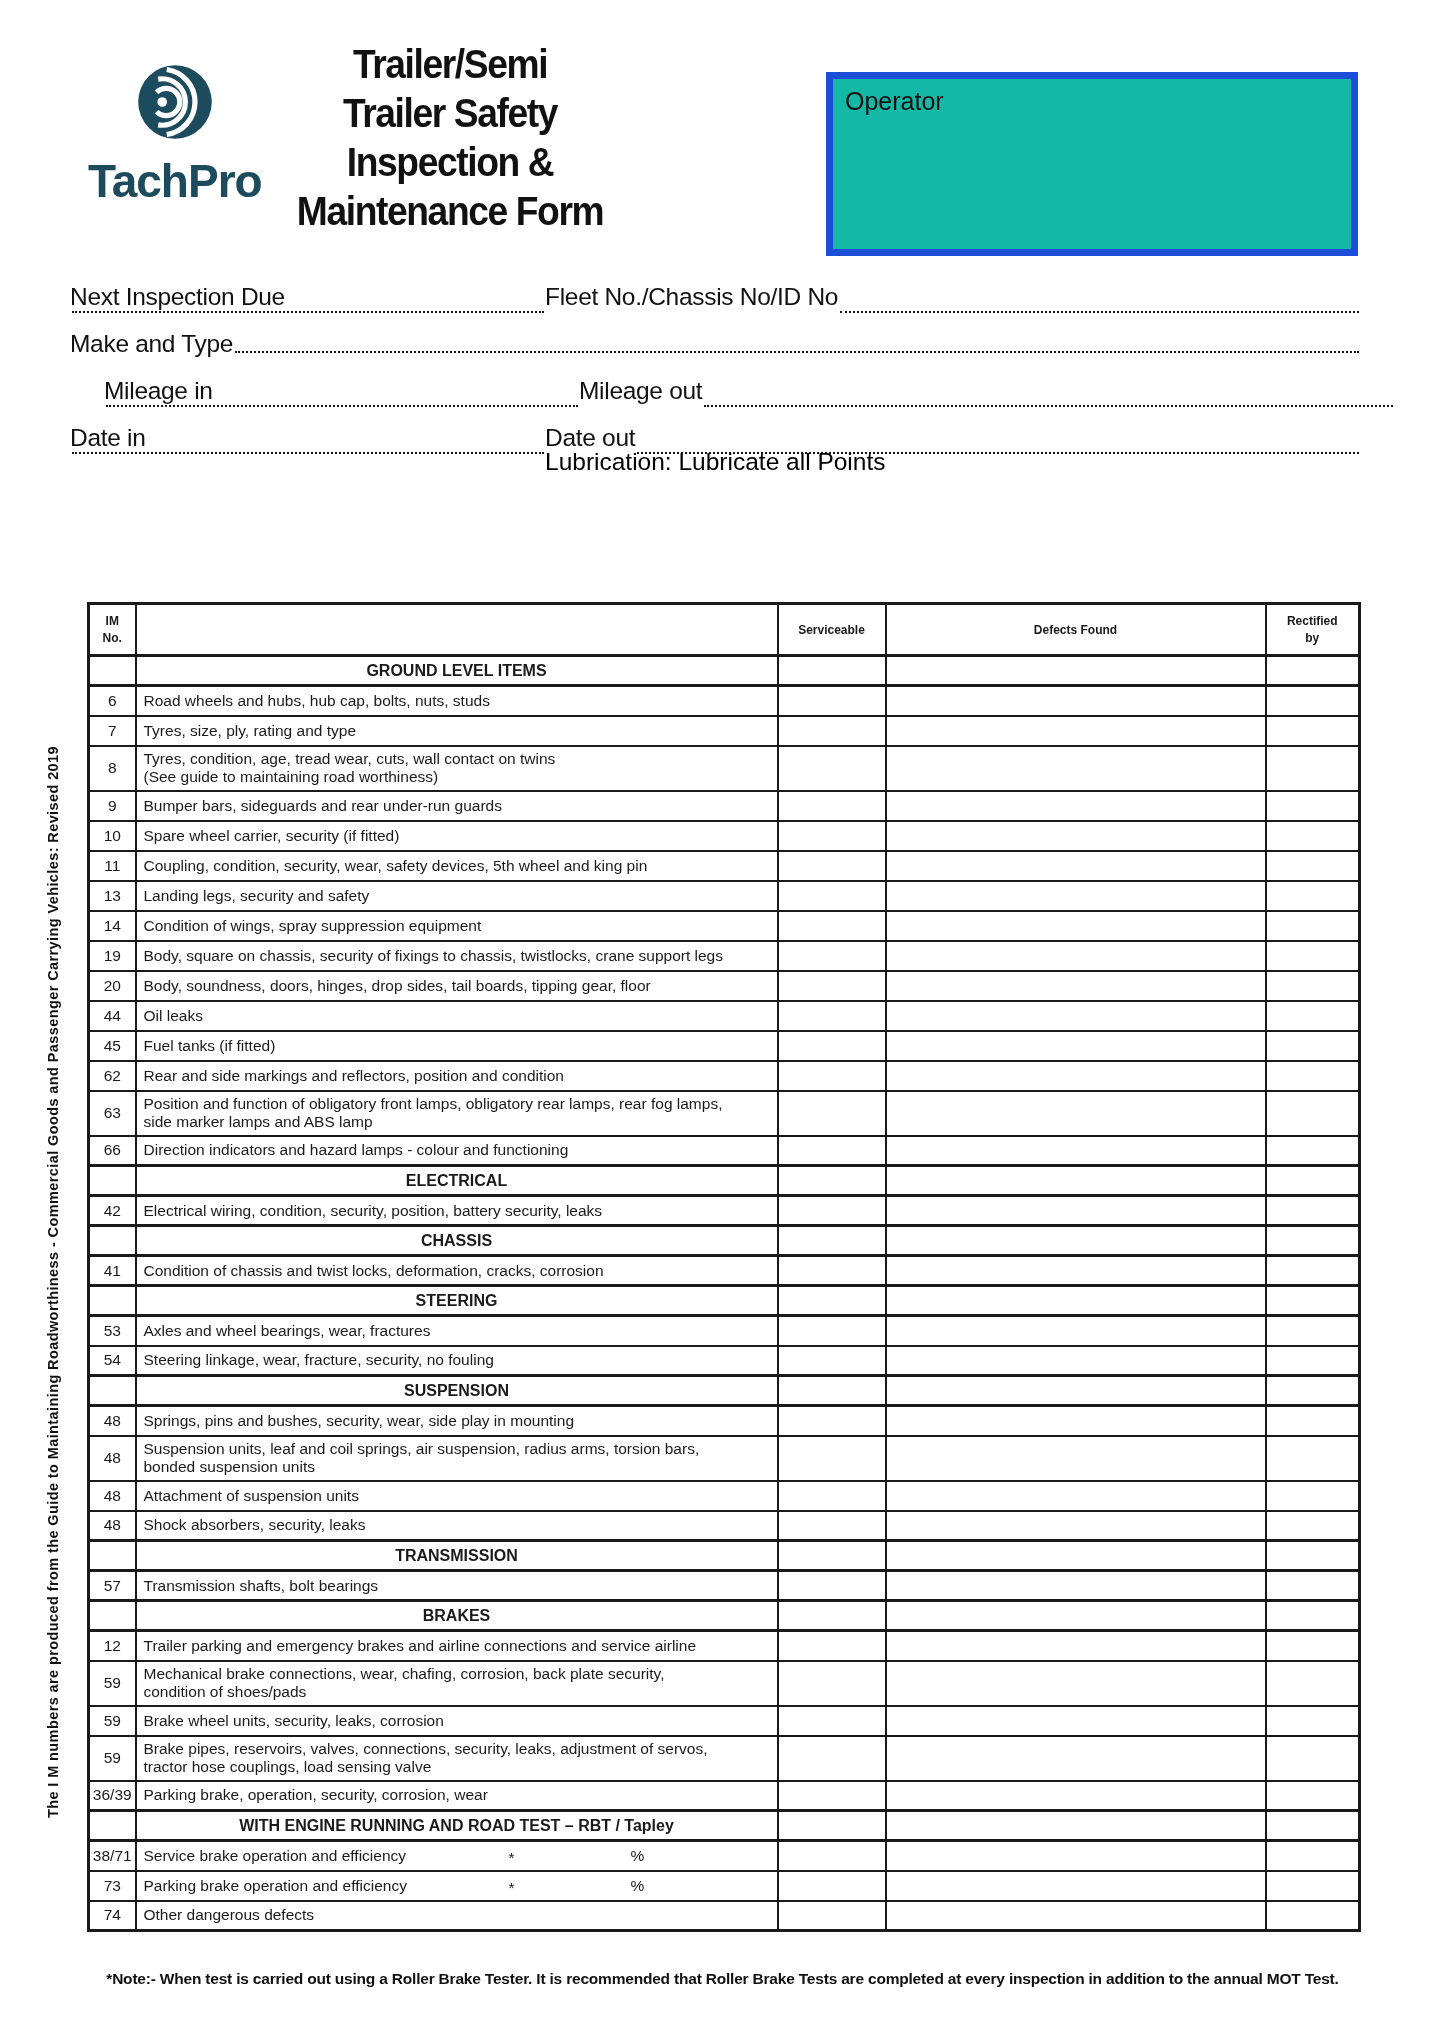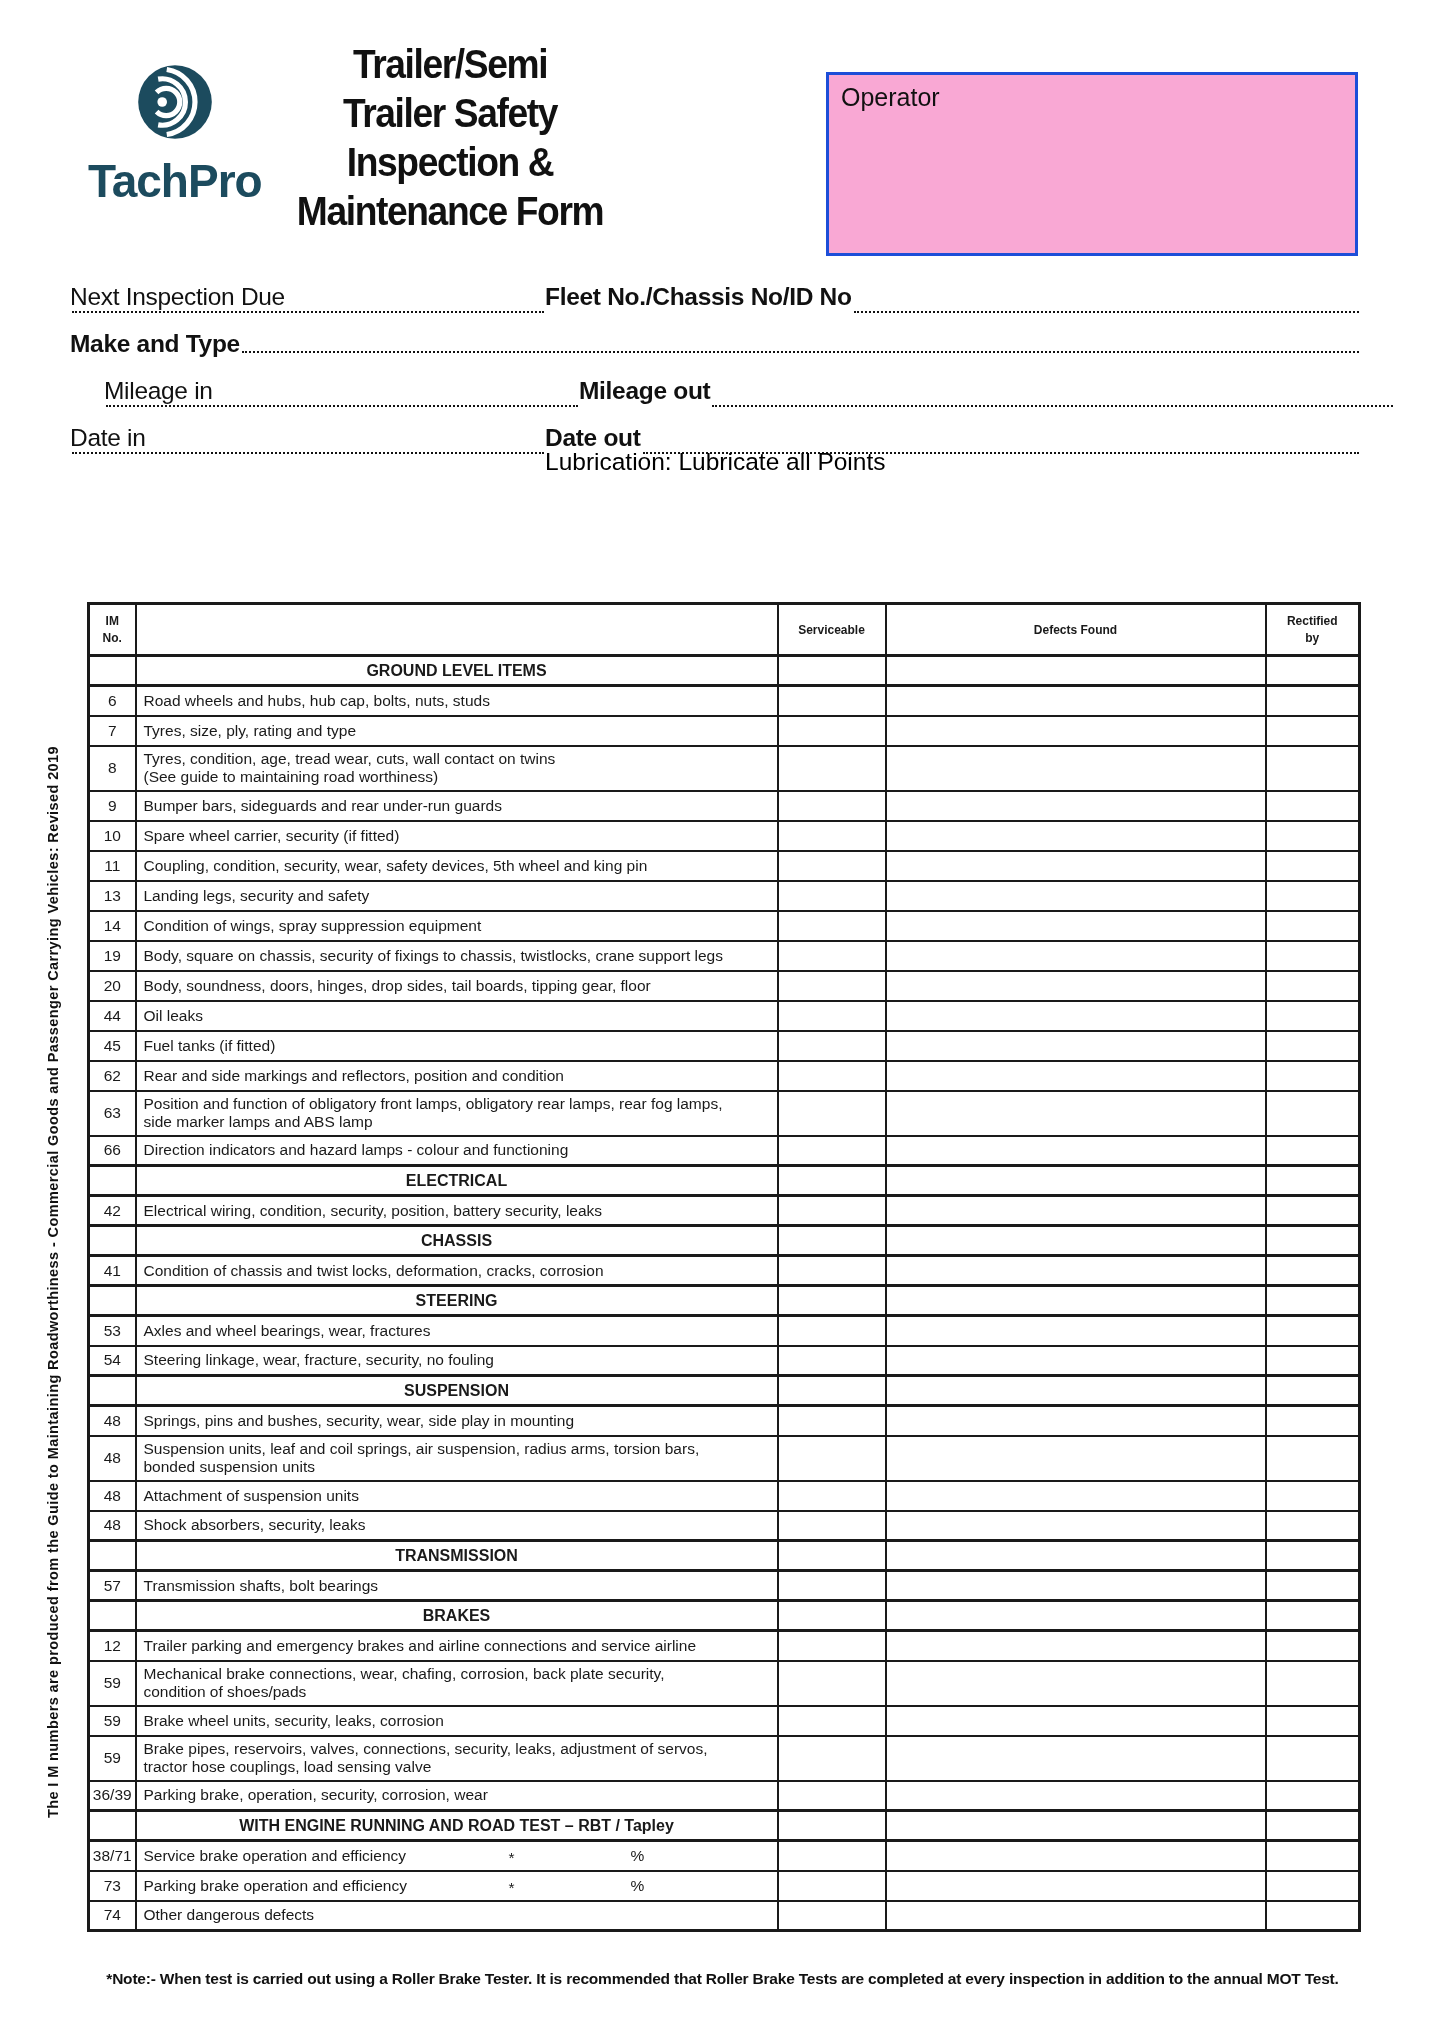--- a/index.html
+++ b/index.html
@@ -19,29 +19,29 @@
   .title-block { position:absolute; left:250px; top:40px; width:400px; text-align:center; }
   .title-line {
     font-size:40px; font-weight:bold; color:#111; line-height:49px;
     letter-spacing:-1.5px; transform:scaleX(0.93); transform-origin:center;
     white-space:nowrap;
   }
 
   
   .operator-box {
     position:absolute; left:826px; top:72px; width:532px; height:184px;
-    border:3px solid #1d4ed8; background:#f9a8d4;
+    border:7px solid #1d4ed8; background:#14b8a6;
   }
   .operator-label { font-size:25px; color:#111; padding:8px 12px; }
 
   
   .field-row { position:absolute; left:70px; width:1290px; display:flex; }
   .pair { display:flex; }
   .pair.fixed { width:475px;flex-direction:column; }
-  .pair.fill { flex:1;font-weight:bold; }
+  .pair.fill { flex:1; }
   .field-label { font-size:24.5px; letter-spacing:-0.3px; white-space:nowrap; color:#111; }
   .dots { flex:1; border-bottom:2.5px dotted #111; margin:0 1px 5px 2px; }
   .lubrication { position:absolute; left:545px; top:448px; font-size:24.5px; color:#000000; }
 
   
   .side-note { position:absolute; left:40px; top:602px; height:1360px; width:26px;
     display:flex; align-items:center; justify-content:center; }
   .side-note span {
     writing-mode:vertical-rl; transform:rotate(180deg);
     font-weight:bold; font-size:14.5px; letter-spacing:0.4px; white-space:nowrap; color:#111;

